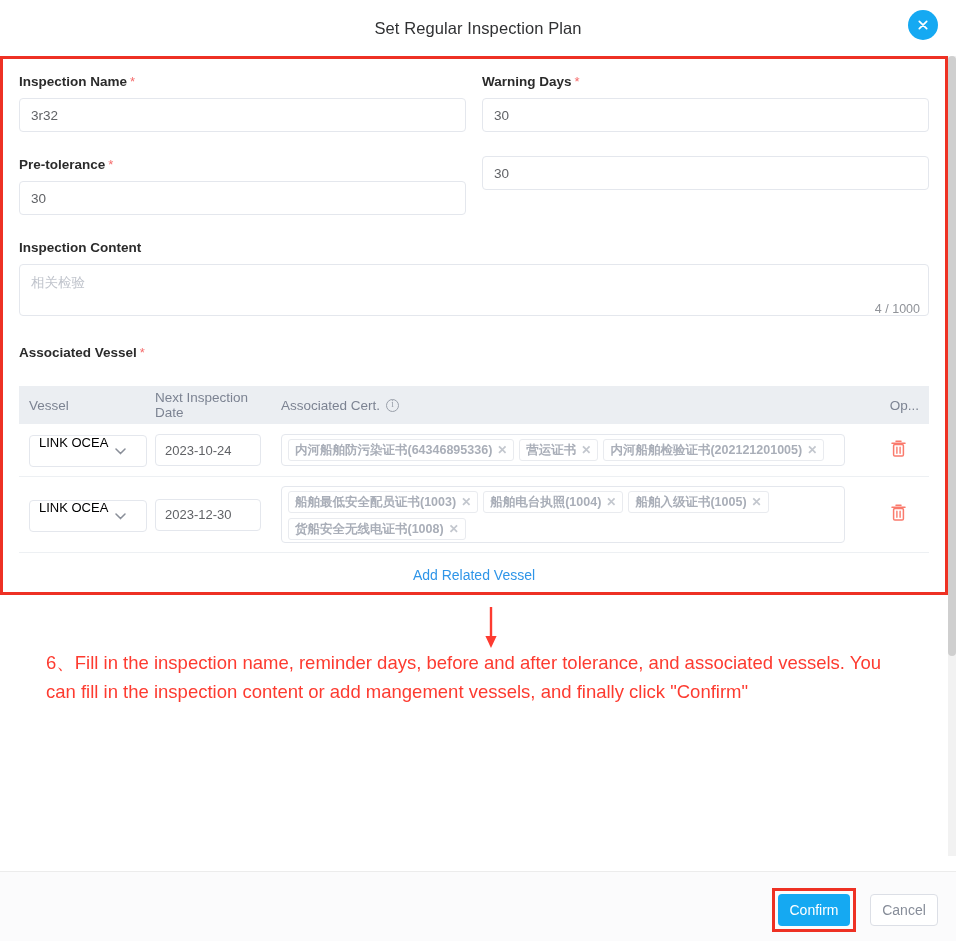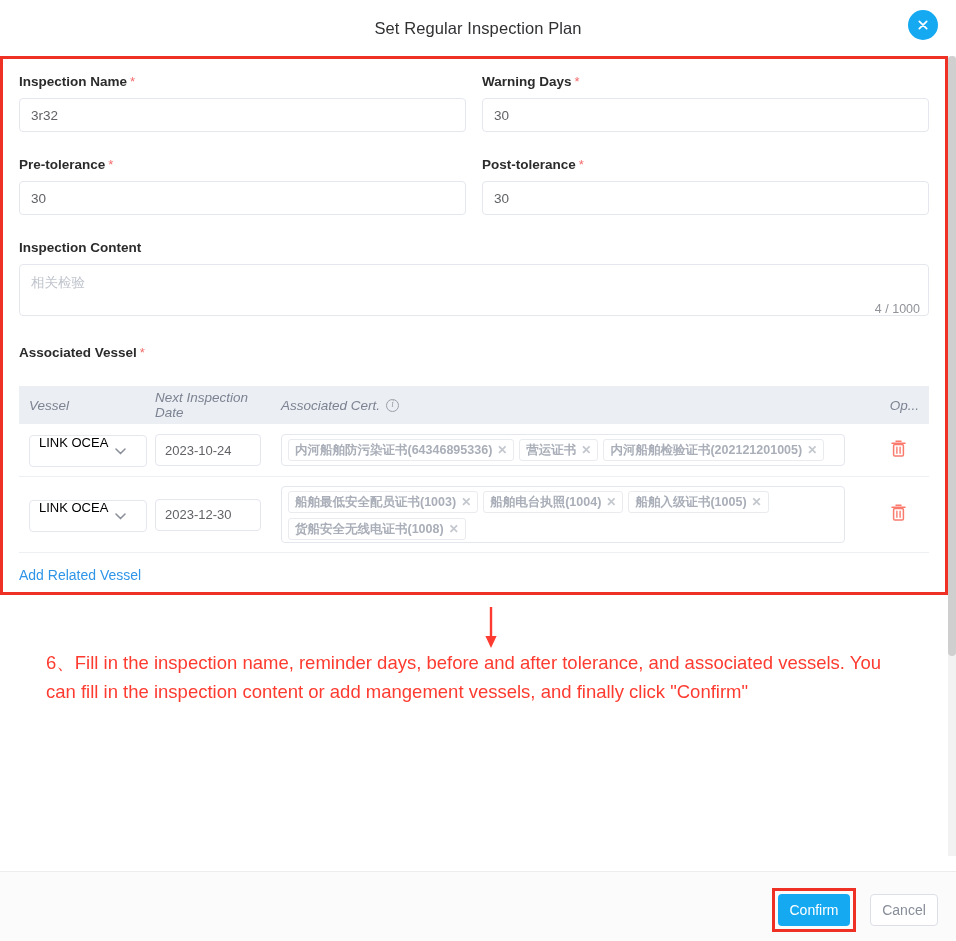--- a/index.html
+++ b/index.html
@@ -110,21 +110,20 @@
   .tbl { width: 100%; border-collapse: collapse; }
   .tbl thead th {
     background: #ebeef2;
     height: 38px;
     font-weight: normal;
     font-size: 13.5px;
     color: #7c8392;
     text-align: left;
     padding: 0 10px;
     vertical-align: middle;
-    font-style: italic;
   }
   .th-inline { display: inline-flex; align-items: center; gap: 6px; }
   .info-ico {
     width: 13px; height: 13px;
     border: 1px solid #9aa0aa;
     border-radius: 50%;
     display: inline-flex; align-items:center; justify-content:center;
     font-size: 9.5px; color: #9aa0aa; line-height: 1;
     font-family: "Liberation Serif", serif;
   }
@@ -192,20 +191,21 @@
     white-space: nowrap;
     font-weight: bold;
   }
   .tag-x { color: #c3c7ce; font-size: 12px; cursor: pointer; line-height: 1; }
   .op-cell { text-align: right; padding-right: 22px !important; }
   .trash {
     display: inline-block;
     cursor: pointer;
   }
   .add-link-row {
+    text-align: center;
     padding: 13px 0 10px 0;
     background: #fff;
   }
   .add-link {
     color: #2f95e8;
     font-size: 14px;
     cursor: pointer;
     text-decoration: none;
   }
 
@@ -311,23 +311,20 @@
       </div>
 
       <div class="field-row">
         <div class="field">
           <label class="field-label">
             <span>Pre-tolerance</span><span class="req">*</span>
           </label>
           <input class="inp" type="text" value="30" style="">
         </div>
         <div class="field">
-          <label class="field-label">
-            <span>Post-tolerance</span><span class="req">*</span>
-          </label>
           <input class="inp" type="text" value="30" style="">
         </div>
       </div>
 
       <div class="field">
         <label class="field-label">Inspection Content</label>
         <div class="ta-wrap">
           <textarea class="ta" placeholder="相关检验" style=""></textarea>
           <span class="ta-count">4 / 1000</span>
         </div>

